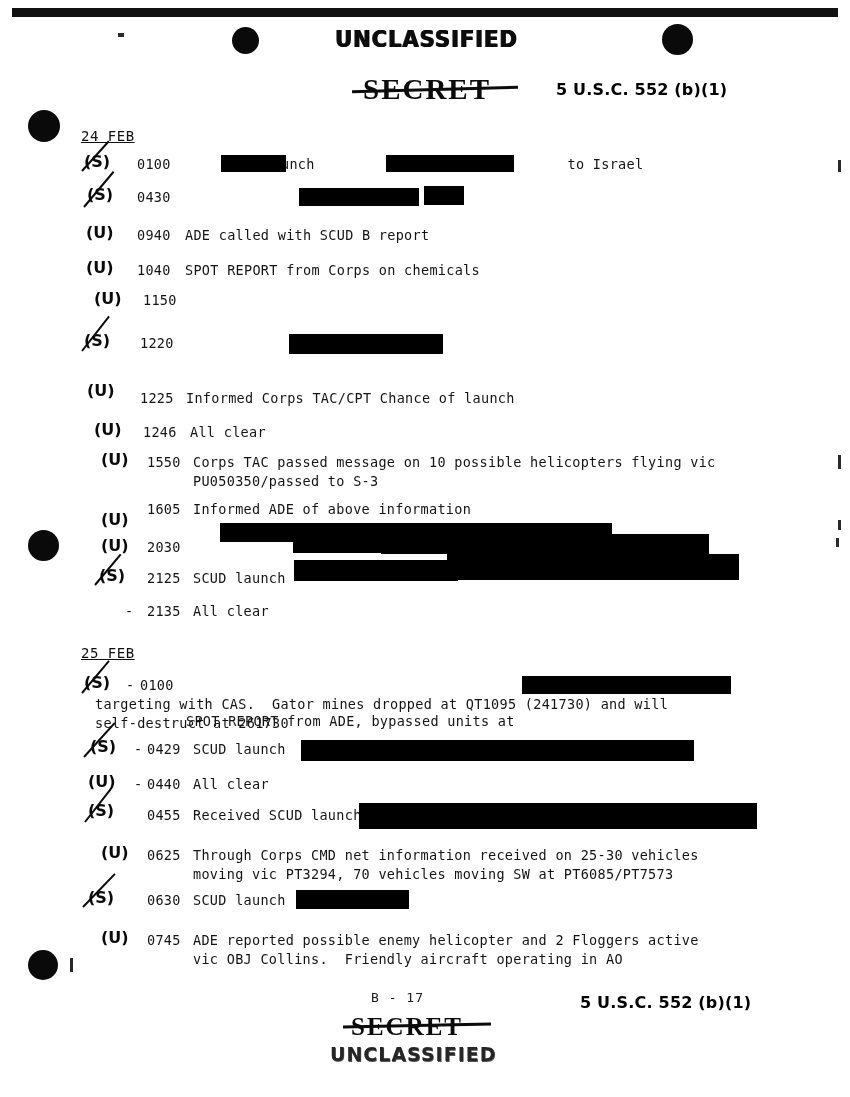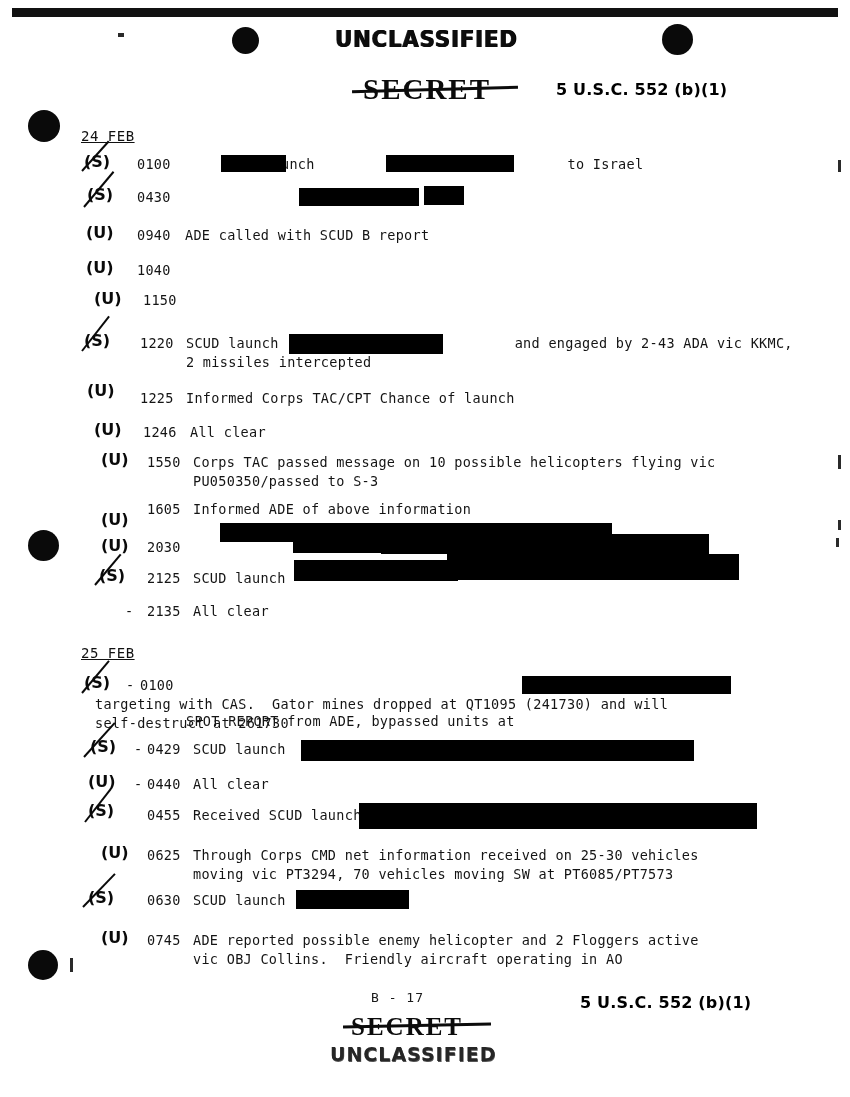--- a/index.html
+++ b/index.html
@@ -196,29 +196,28 @@
   <div class="class-mark" style="left:87px;top:185px;">(S)</div>
   <div class="class-strike" style="left:84px;top:206px;width:46px;transform:rotate(-50deg);"></div>
   <div class="entry" style="left:137px;top:188px;">0430</div>
 
   <div class="class-mark" style="left:86px;top:223px;">(U)</div>
   <div class="entry" style="left:137px;top:226px;">0940</div>
   <div class="entry" style="left:185px;top:226px;">ADE called with SCUD B report</div>
 
   <div class="class-mark" style="left:86px;top:258px;">(U)</div>
   <div class="entry" style="left:137px;top:261px;">1040</div>
+  <div class="entry" style="left:185px;top:261px;">SPOT REPORT from Corps on chemicals</div>
 
   <div class="class-mark" style="left:94px;top:289px;">(U)</div>
   <div class="entry" style="left:143px;top:291px;">1150</div>
 
   <div class="class-mark" style="left:84px;top:331px;">(S)</div>
   <div class="class-strike" style="left:82px;top:350px;width:44px;transform:rotate(-52deg);"></div>
   <div class="entry" style="left:140px;top:334px;">1220</div>
-  <div class="entry" style="left:186px;top:334px;width:660px;">SCUD launch                            and engaged by 2-43 ADA vic KKMC,
-2 missiles intercepted</div>
 
   <div class="class-mark" style="left:87px;top:381px;">(U)</div>
   <div class="entry" style="left:140px;top:389px;">1225</div>
   <div class="entry" style="left:186px;top:389px;">Informed Corps TAC/CPT Chance of launch</div>
 
   <div class="class-mark" style="left:94px;top:420px;">(U)</div>
   <div class="entry" style="left:143px;top:423px;">1246</div>
   <div class="entry" style="left:190px;top:423px;">All clear</div>
 
   <div class="class-mark" style="left:101px;top:450px;">(U)</div>

